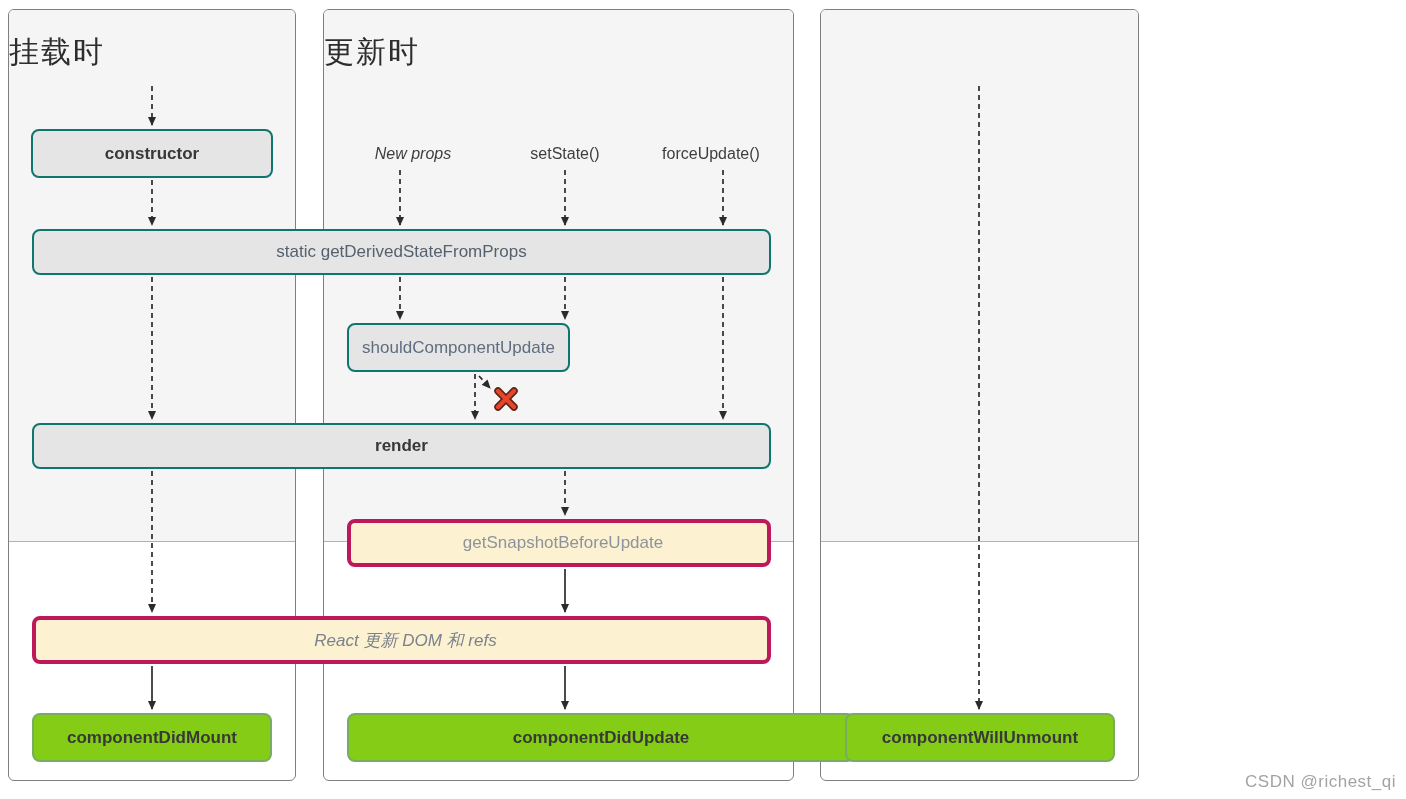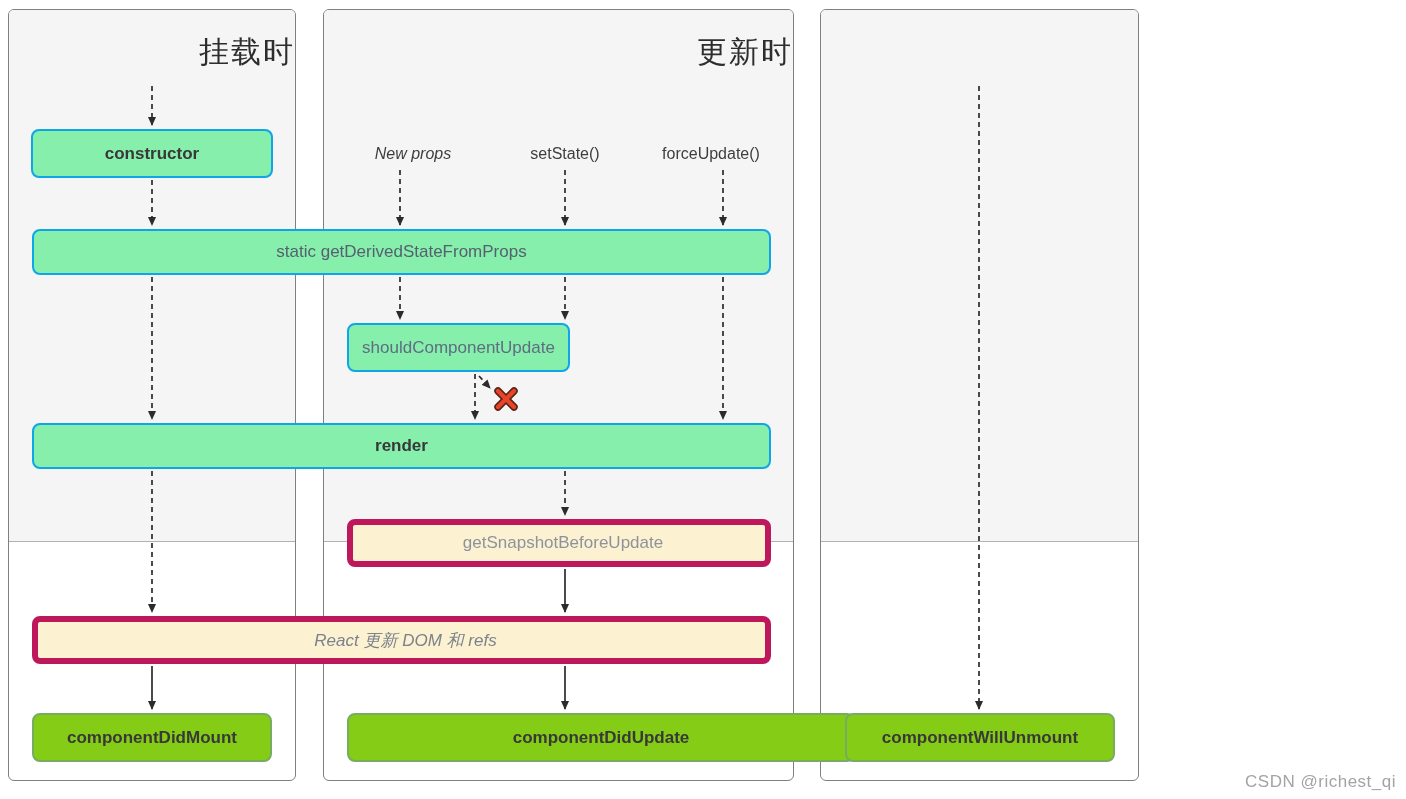--- a/index.html
+++ b/index.html
@@ -29,21 +29,21 @@
     position: absolute;
     top: 0; left: 0; right: 0;
     height: 532px;
     background: #f5f5f6;
     border-bottom: 1px solid #b2b2b2;
     pointer-events: none;
   }
   .col-title {
     position: absolute;
     top: 22px; left: 0; right: 0;
-    text-align: right;
+    text-align: left;
     font-size: 30px;
     font-weight: 500;
     color: #2d2d2d;
     letter-spacing: 2px;
   }
   .trigger-label {
     position: absolute;
     top: 145px;
     width: 140px;
     text-align: center;
@@ -55,22 +55,22 @@
   .node {
     position: absolute;
     display: flex;
     align-items: center;
     justify-content: center;
     border-radius: 8px;
     font-size: 17px;
     z-index: 3;
     cursor: pointer;
   }
-  .node.blue   { background: #86efac; border: 2px solid #0ea5e9; }
-  .node.yellow { background: #fcf2d2; border: 6px solid #be185d; padding-left: 8px; }
+  .node.blue   { background: #e5e5e5; border: 2px solid #0f766e; }
+  .node.yellow { background: #fcf2d2; border: 4px solid #be185d; padding-left: 8px; }
   .node.green  { background: #84cc16; border: 2px solid #77ac62; }
   .t-bold   { font-weight: bold; color: #383838; }
   .t-muted  { color: #56616f; }
   .t-bluegray { color: #5f6d80; }
   .t-gray   { color: #8e939b; }
   .t-italic { font-style: italic; color: #7c828c; }
   #arrows {
     position: absolute;
     top: 0; left: 0;
     z-index: 2;

